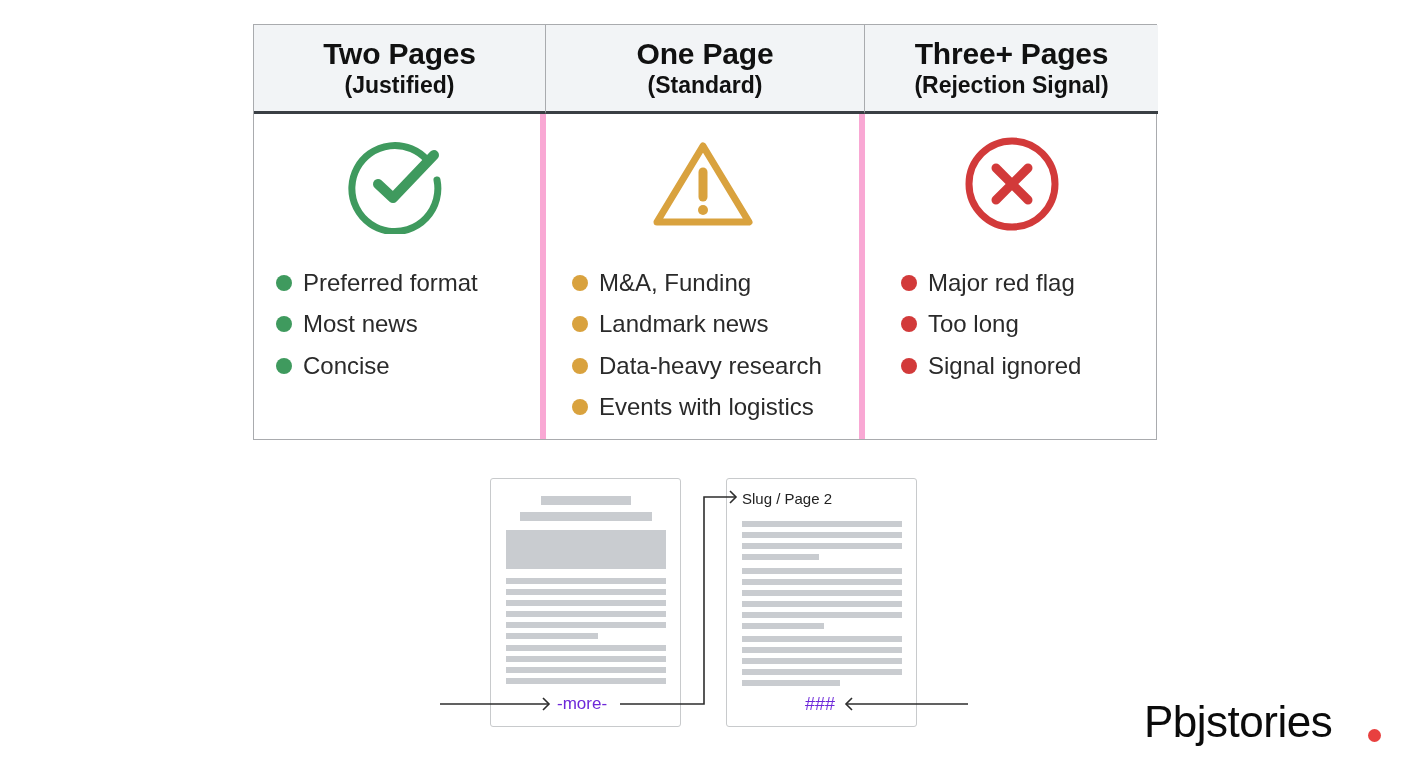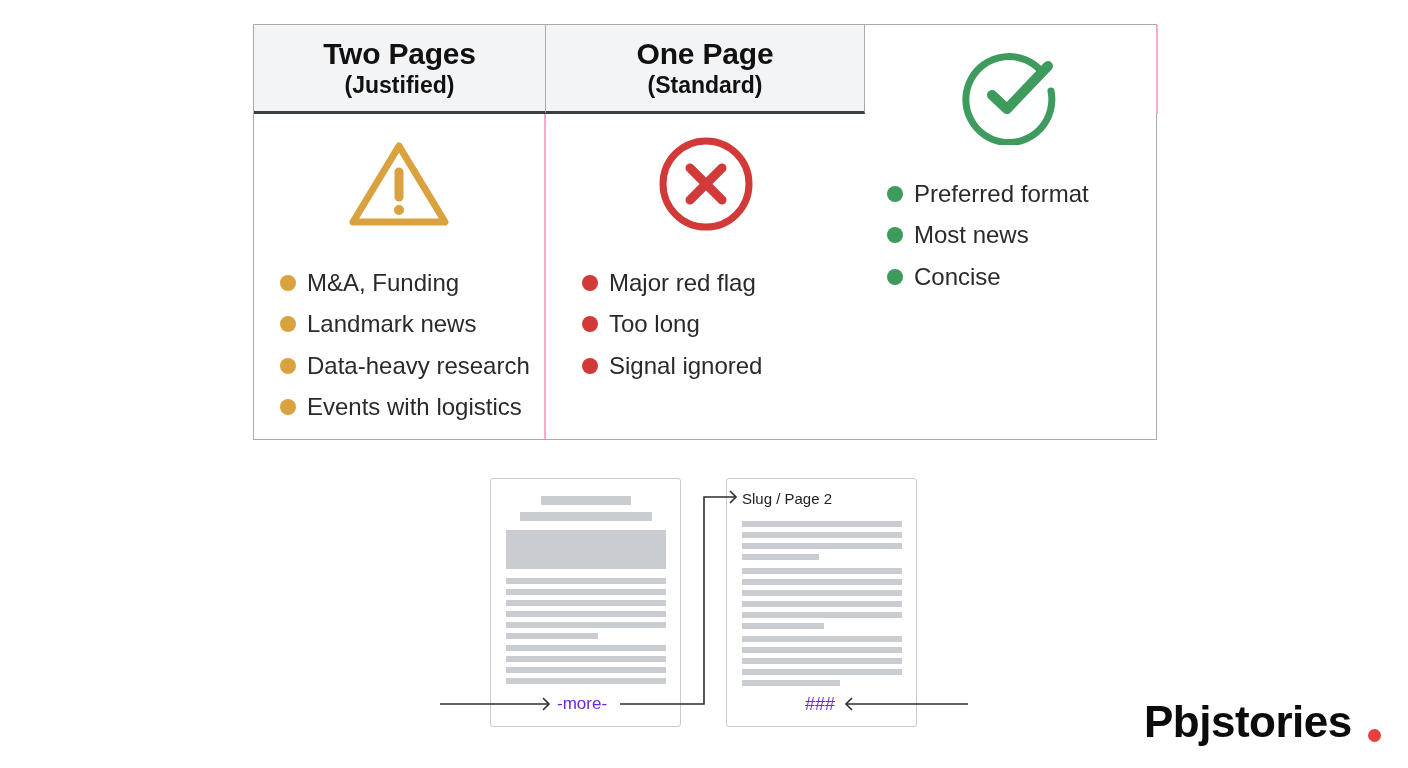--- a/index.html
+++ b/index.html
@@ -14,48 +14,52 @@
     }
     .th {
       background: #f2f4f6; border-bottom: 3px solid #3a3f44;
       display: flex; flex-direction: column; align-items: center; justify-content: center;
       border-right: 1px solid #a9abae;
     }
     .th.last { border-right: none; }
     .th .title { font-weight: 700; font-size: 30px; color: #111; line-height: 34px; letter-spacing: -0.2px; }
     .th .sub { font-weight: 700; font-size: 23px; color: #111; line-height: 28px; }
 
-    .td { border-right: 2px solid #f9a8d4; position: relative; }
+    .td { border-right: 6px solid #f9a8d4; position: relative; }
     .td.last { border-right: none; }
     .icon-wrap { position: absolute; top: 20px; left: 0; right: 0; height: 100px; display: flex; justify-content: center; }
     .bullets { position: absolute; top: 148px; list-style: none; }
     .bullets li { display: flex; align-items: center; height: 41.5px; font-size: 24px; color: #2a2a2a; }
     .dot { width: 16px; height: 16px; border-radius: 50%; margin-right: 11px; flex: none; }
 
     .page {
       position: absolute; background: #fff; border: 1.5px solid #c8cacc; border-radius: 3px;
     }
     .bar { position: absolute; background: #c9ccd0; }
     .label { position: absolute; font-size: 17px; color: #6d28d9; white-space: nowrap; }
     .slug { position: absolute; font-size: 15px; color: #222; white-space: nowrap; }
 
-    .brand { position: absolute; left: 1144px; top: 697px; font-size: 44px; font-weight: 700; color: #0b0b0b; letter-spacing: -0.5px; }
+    .brand { position: absolute; left: 1144px; top: 697px; font-size: 44px; font-weight: 400; color: #0b0b0b; letter-spacing: -0.5px; }
     .brand-dot { position: absolute; left: 1368px; top: 729px; width: 13px; height: 13px; border-radius: 50%; }
   </style>
 </head>
 <body>
 
 <div class="table">
   <div class="th">
     <div class="title">Two Pages</div>
     <div class="sub">(Justified)</div>
   </div>
   <div class="th">
     <div class="title">One Page</div>
     <div class="sub">(Standard)</div>
+  </div>
+  <div class="th last">
+    <div class="title">Three+ Pages</div>
+    <div class="sub">(Rejection Signal)</div>
   </div>
 
   <div class="td">
     <div class="icon-wrap">
       <svg width="100" height="100" viewBox="0 0 100 100">
         <path d="M 80 26 A 43 43 0 1 0 90 46" fill="none" stroke="#3f9a5e" stroke-width="7" stroke-linecap="round"></path>
         <polyline points="31,50 46,64 87,21" fill="none" stroke="#3f9a5e" stroke-width="10" stroke-linecap="round" stroke-linejoin="round"></polyline>
       </svg>
     </div>
     <ul class="bullets" style="left:22px;">

